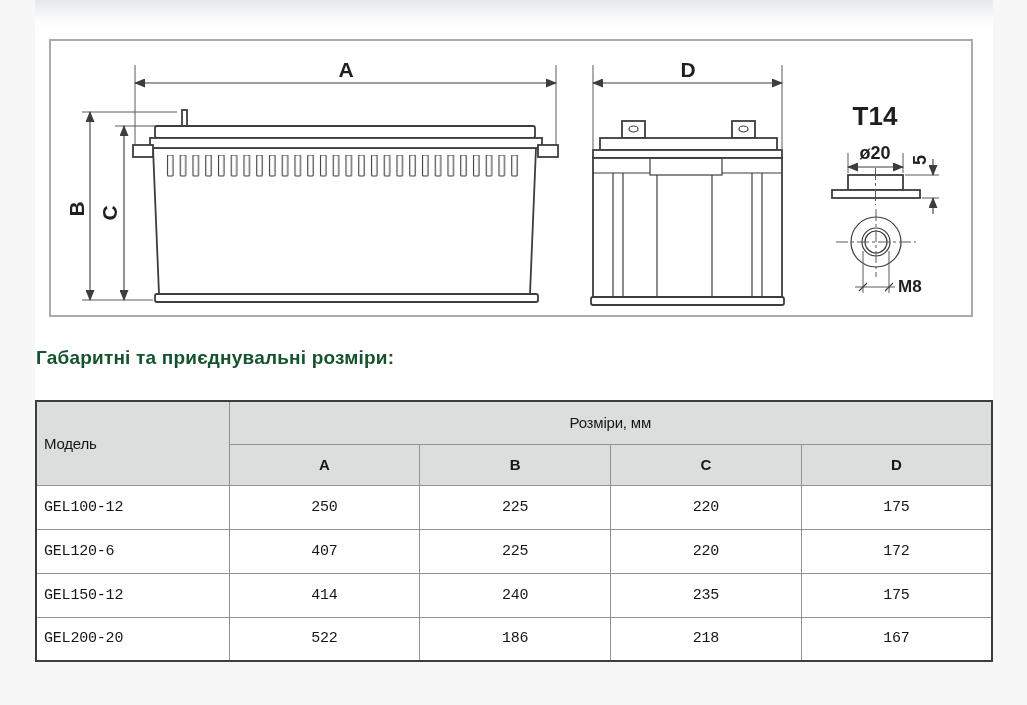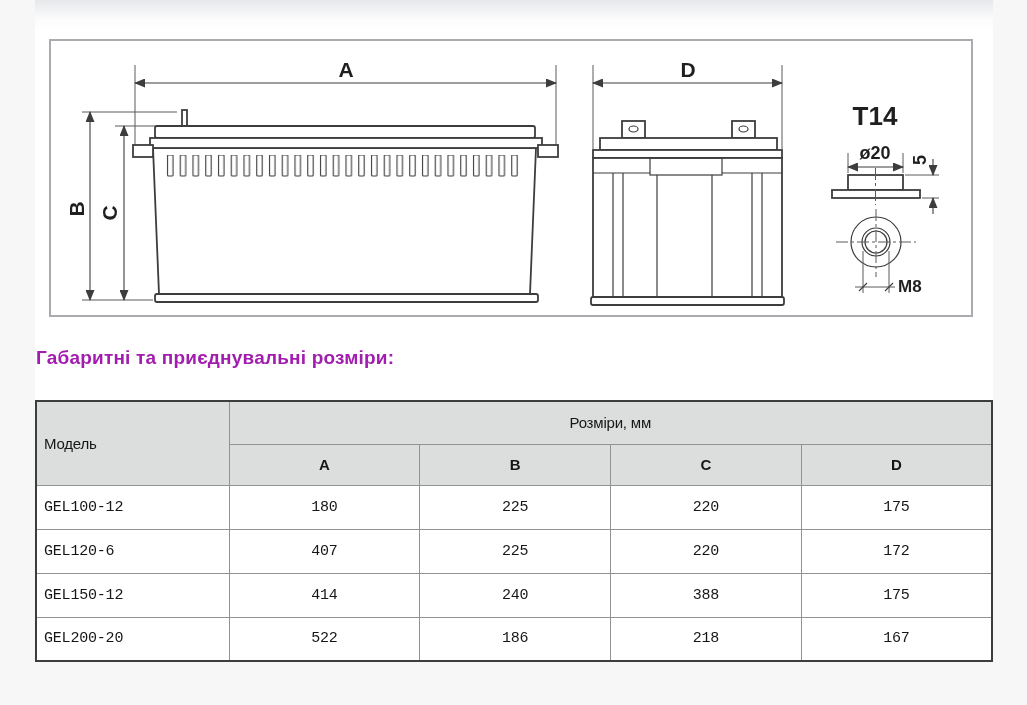--- a/index.html
+++ b/index.html
@@ -1,19 +1,19 @@
 <!DOCTYPE html>
 <html><head>
 <meta charset="utf-8">
 <style>
   html,body{margin:0;padding:0;background:#f7f7f8;font-family:"Liberation Sans",sans-serif;}
   .page{position:relative;width:1027px;height:705px;background:#f7f7f8;overflow:hidden;}
   .content-col{position:absolute;left:35px;top:0;width:958px;height:662px;background:linear-gradient(to bottom,#e6e8eb 0,#fcfcfd 20px,#ffffff 32px);}
   .drawing-box{position:absolute;left:49px;top:39px;width:920px;height:274px;border:2px solid #a9abae;background:#fff;}
-  .heading{position:absolute;left:36px;top:347px;font-size:19px;font-weight:bold;color:#a21caf;letter-spacing:.2px;}
+  .heading{position:absolute;left:36px;top:347px;font-size:19px;font-weight:bold;color:#14532d;letter-spacing:.2px;}
   .dim-table{position:absolute;left:35px;top:400px;width:958px;border-collapse:collapse;table-layout:fixed;background:#fff;border:2px solid #3b3d3f;font-size:15px;color:#161616;letter-spacing:-0.2px;}
   .dim-table th,.dim-table td{border:1px solid #909294;vertical-align:middle;}
   .dim-table thead th{background:#dcdddd;}
   .hr1{height:43px;}
   .hr2{height:41px;}
   .dim-table tbody tr{height:44px;font-family:Liberation Mono, monospace;}
   .model-h{text-align:left;padding-left:7px;font-weight:normal;}
   .dims-h{text-align:center;font-weight:normal;}
   .hr2 th{text-align:center;font-weight:bold;}
   td.model{text-align:left;padding-left:7px;}
@@ -148,37 +148,37 @@
       <tr class="hr2">
         <th>A</th>
         <th>B</th>
         <th>C</th>
         <th>D</th>
       </tr>
     </thead>
     <tbody>
       <tr>
         <td class="model">GEL100-12</td>
-        <td class="num">180</td>
+        <td class="num">250</td>
         <td class="num">225</td>
         <td class="num">220</td>
         <td class="num">175</td>
       </tr>
       <tr>
         <td class="model">GEL120-6</td>
         <td class="num">407</td>
         <td class="num">225</td>
         <td class="num">220</td>
         <td class="num">172</td>
       </tr>
       <tr>
         <td class="model">GEL150-12</td>
         <td class="num">414</td>
         <td class="num">240</td>
-        <td class="num">388</td>
+        <td class="num">235</td>
         <td class="num">175</td>
       </tr>
       <tr>
         <td class="model">GEL200-20</td>
         <td class="num">522</td>
         <td class="num">186</td>
         <td class="num">218</td>
         <td class="num">167</td>
       </tr>
     </tbody>

